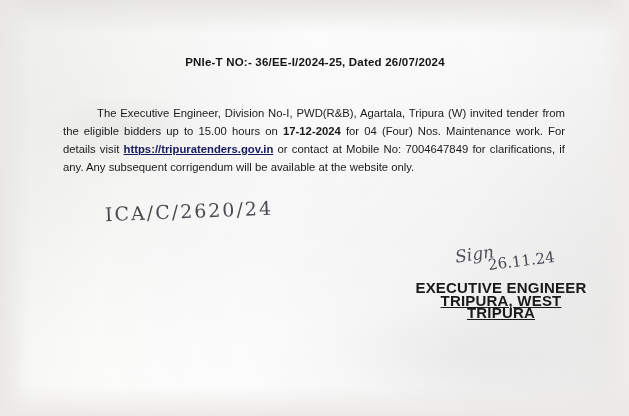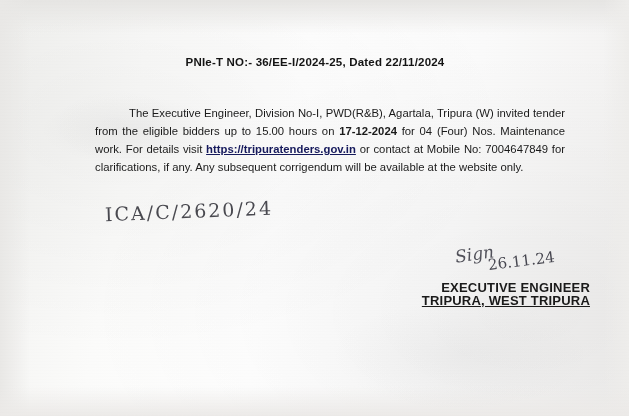--- a/index.html
+++ b/index.html
@@ -78,21 +78,20 @@
     color: #141414;
     margin-bottom: 36px;
   }
 
   .para {
     font-size: 11.3px;
     line-height: 18px;
     text-align: justify;
     color: #1a1a1a;
     padding: 0 10px 0 8px;
-    margin-left: 32px;
   }
   .para .indent {
     display: inline-block;
     width: 34px;
   }
   .para b {
     font-weight: bold;
   }
   .link {
     font-weight: bold;
@@ -138,24 +137,24 @@
     font-family: "DejaVu Serif", serif;
     font-size: 15px;
     color: #2a2a35;
     transform: rotate(-7deg);
     opacity: 0.85;
   }
 
   .sign-lines {
     position: absolute;
     top: 36px;
-    left: 0;
+    left: 6px;
     width: 190px;
-    text-align: right;
-    font-size: 13px;
+    text-align: center;
+    font-size: 15px;
     font-weight: bold;
     line-height: 12.5px;
     color: #1a1a1a;
     letter-spacing: 0.2px;
   }
   .sign-lines .office {
     text-decoration: underline;
   }
 
   .noise {
@@ -172,21 +171,21 @@
 
 <div class="scan-page">
   <div class="edge-top"></div>
   <div class="edge-left"></div>
   <div class="edge-right"></div>
   <div class="edge-bottom"></div>
   <div class="smudge-a"></div>
   <div class="smudge-b"></div>
 
   <div class="doc-body">
-    <div class="notice-no">PNIe-T NO:- 36/EE-I/2024-25, Dated 22/11/2024</div>
+    <div class="notice-no">PNIe-T NO:- 36/EE-I/2024-25, Dated 26/07/2024</div>
 
     <div class="para">
       <span class="indent"></span><span>The Executive Engineer, Division No-I, PWD(R&amp;B), Agartala, Tripura (W) invited tender from the eligible bidders up to 15.00 hours on </span><b>17-12-2024</b><span> for 04 (Four) Nos. Maintenance work. For details visit </span><span class="link">https://tripuratenders.gov.in</span><span> or contact at Mobile No: 7004647849 for clarifications, if any. Any subsequent corrigendum will be available at the website only.</span>
     </div>
   </div>
 
   <div class="handwriting-ref">ICA/C/2620/24</div>
 
   <div class="sign-area">
     <div class="signature-mark">Sign</div>

